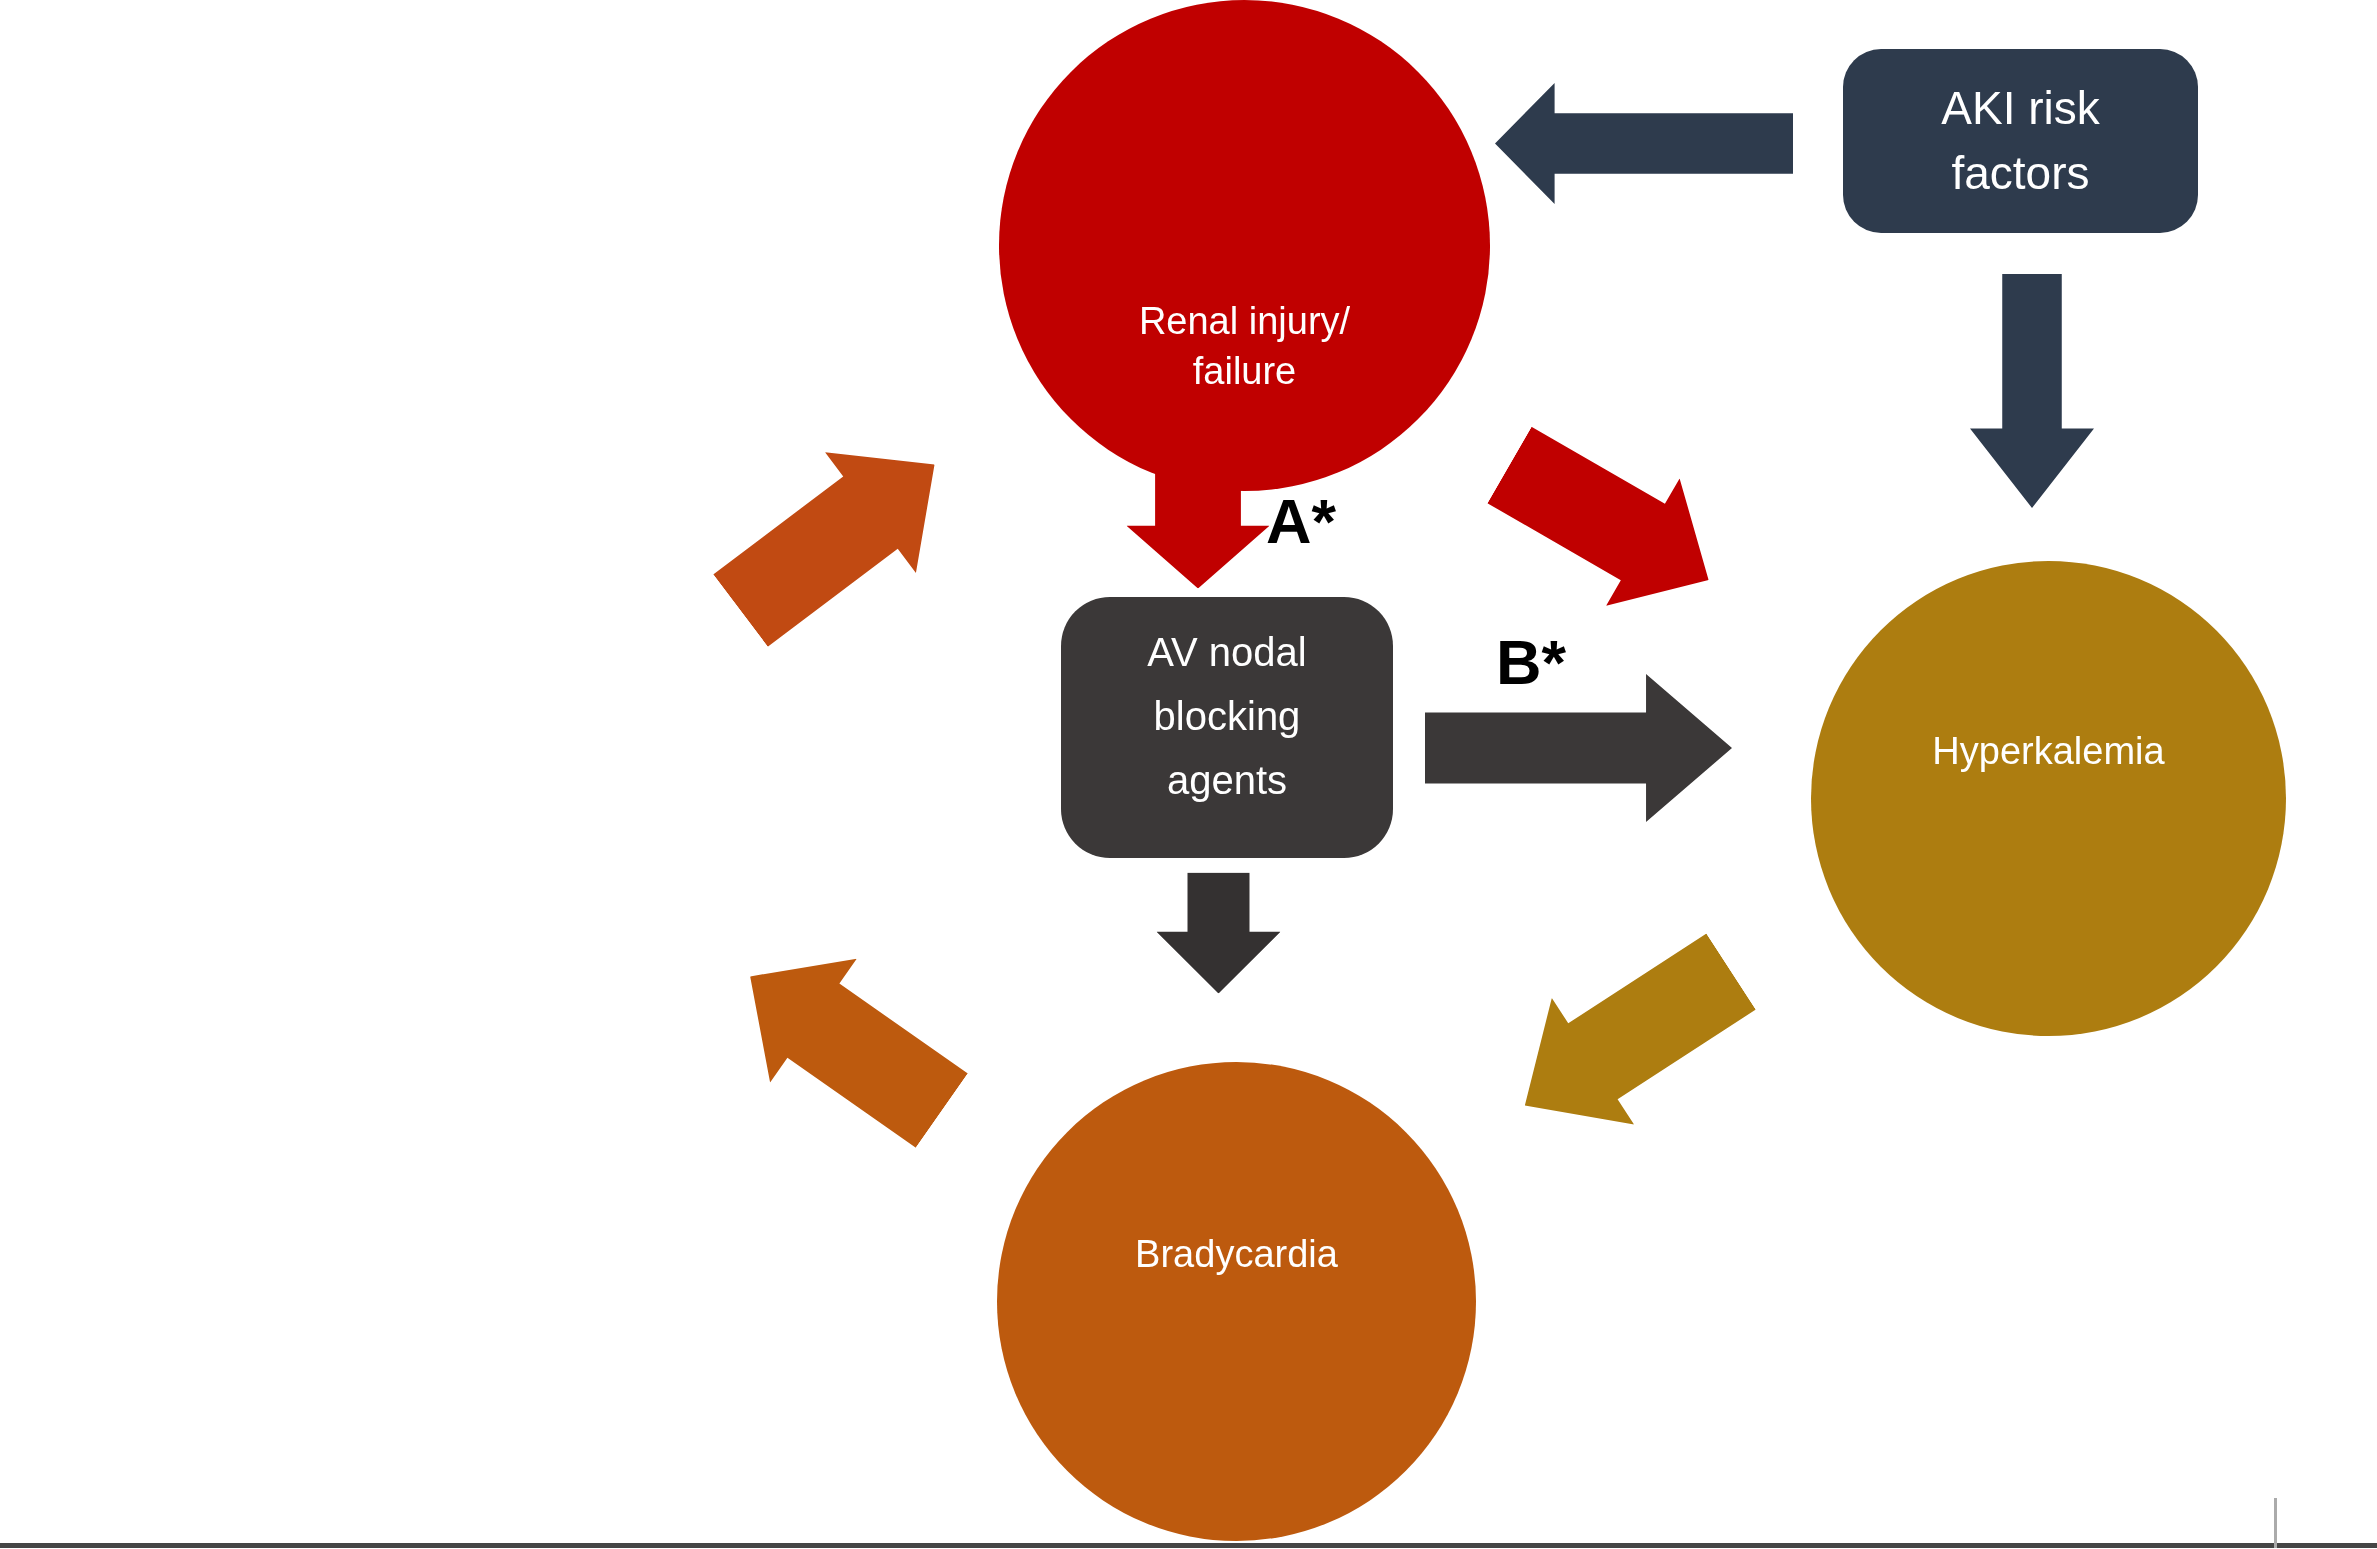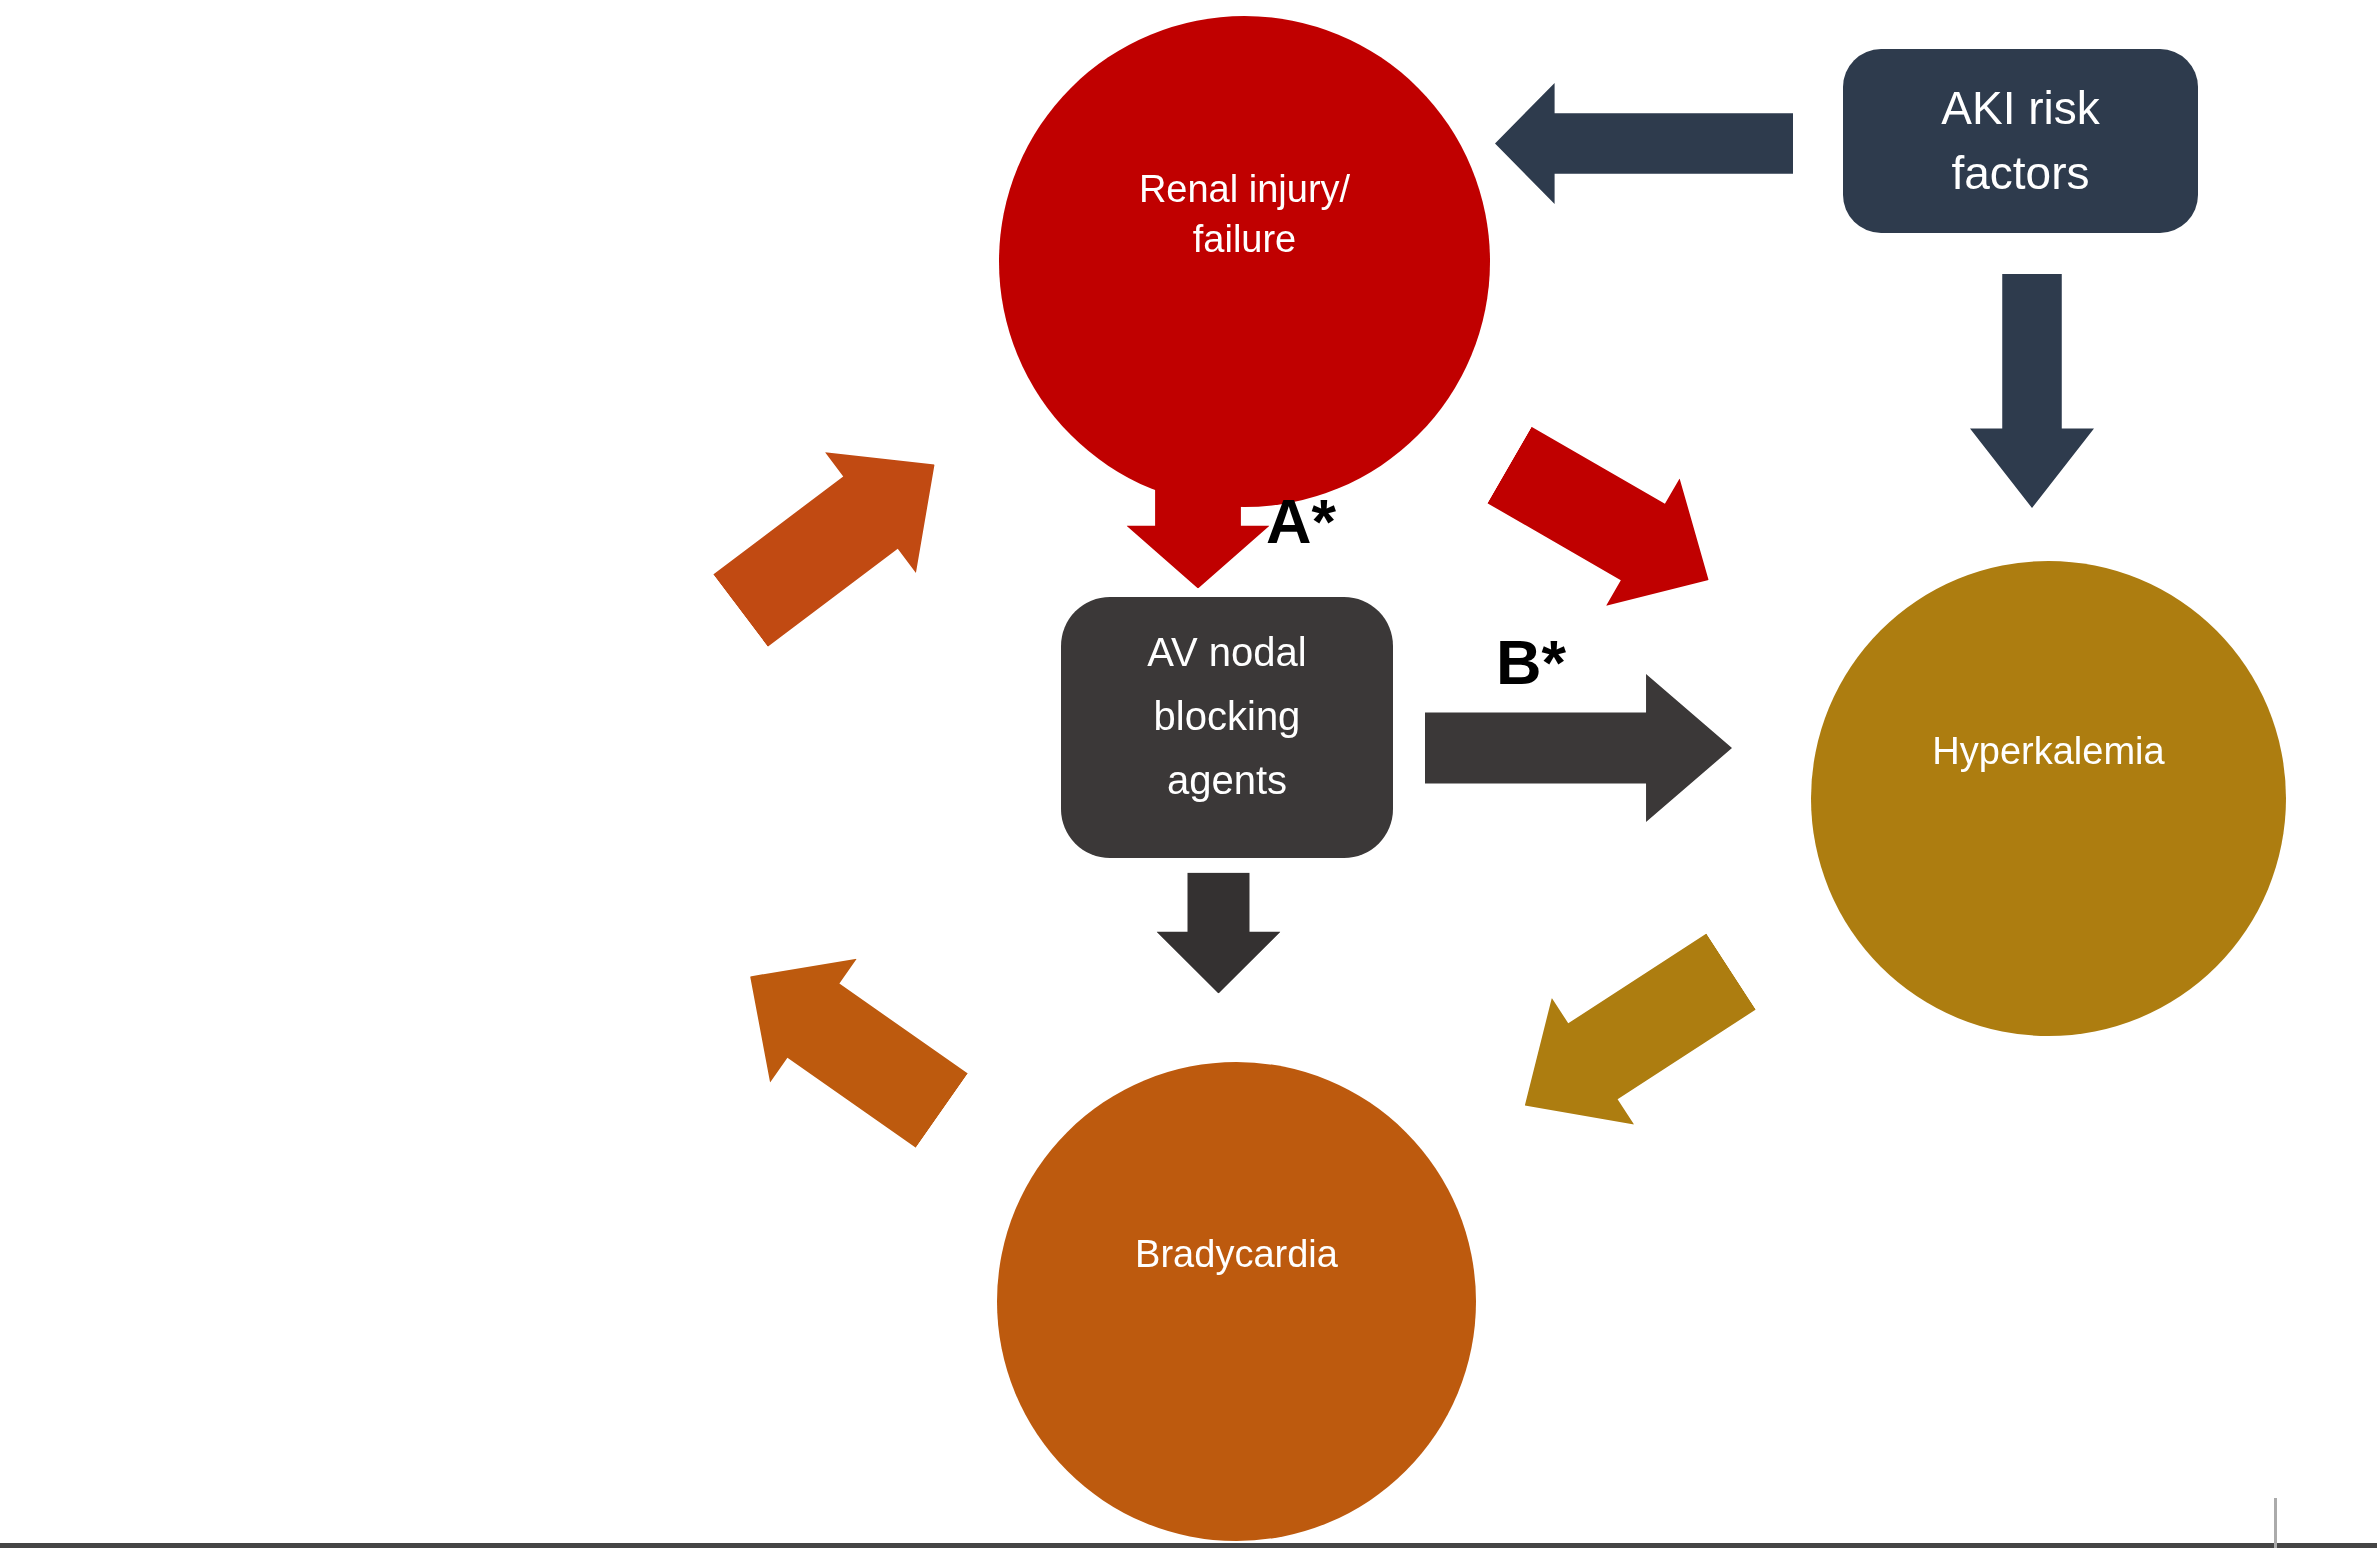--- a/index.html
+++ b/index.html
@@ -47,21 +47,21 @@
   <div class="arr cp-d" style="left: 1425px; top: 674px; width: 307px; height: 148px; background: rgb(59, 56, 56);"></div>
 
   <div class="arr cp-e" style="left: 1158px; top: 871px; width: 121px; height: 124px; transform: rotate(90deg); background: rgb(52, 49, 49);"></div>
 
   <div class="arr cp-f" style="left: 1505px; top: 963px; width: 246px; height: 151px; transform: rotate(147deg); background: rgb(173, 125, 16);"></div>
 
   <div class="arr cp-f" style="left: 729px; top: 968px; width: 234px; height: 151px; transform: rotate(-145deg); background: rgb(189, 90, 14);"></div>
 
   <div class="arr cp-f" style="left: 716px; top: 462px; width: 243px; height: 151px; transform: rotate(-37deg); background: rgb(193, 74, 18);"></div>
 
-  <div class="node circle" style="left: 999px; top: 16px; width: 491px; height: 491px; background: rgb(192, 0, 0);">
+  <div class="node circle" style="left: 999px; top: 0; width: 491px; height: 491px; background: rgb(192, 0, 0); align-items: flex-end;">
     <span class="lbl">Renal injury/
 failure</span>
   </div>
 
 
   <div class="node circle" style="left: 1811px; top: 561px; width: 475px; height: 475px; background: rgb(173, 125, 16);">
     <span class="lbl">Hyperkalemia</span>
   </div>
 
   <div class="node circle" style="left: 997px; top: 1062px; width: 479px; height: 479px; background: rgb(189, 90, 14);">

